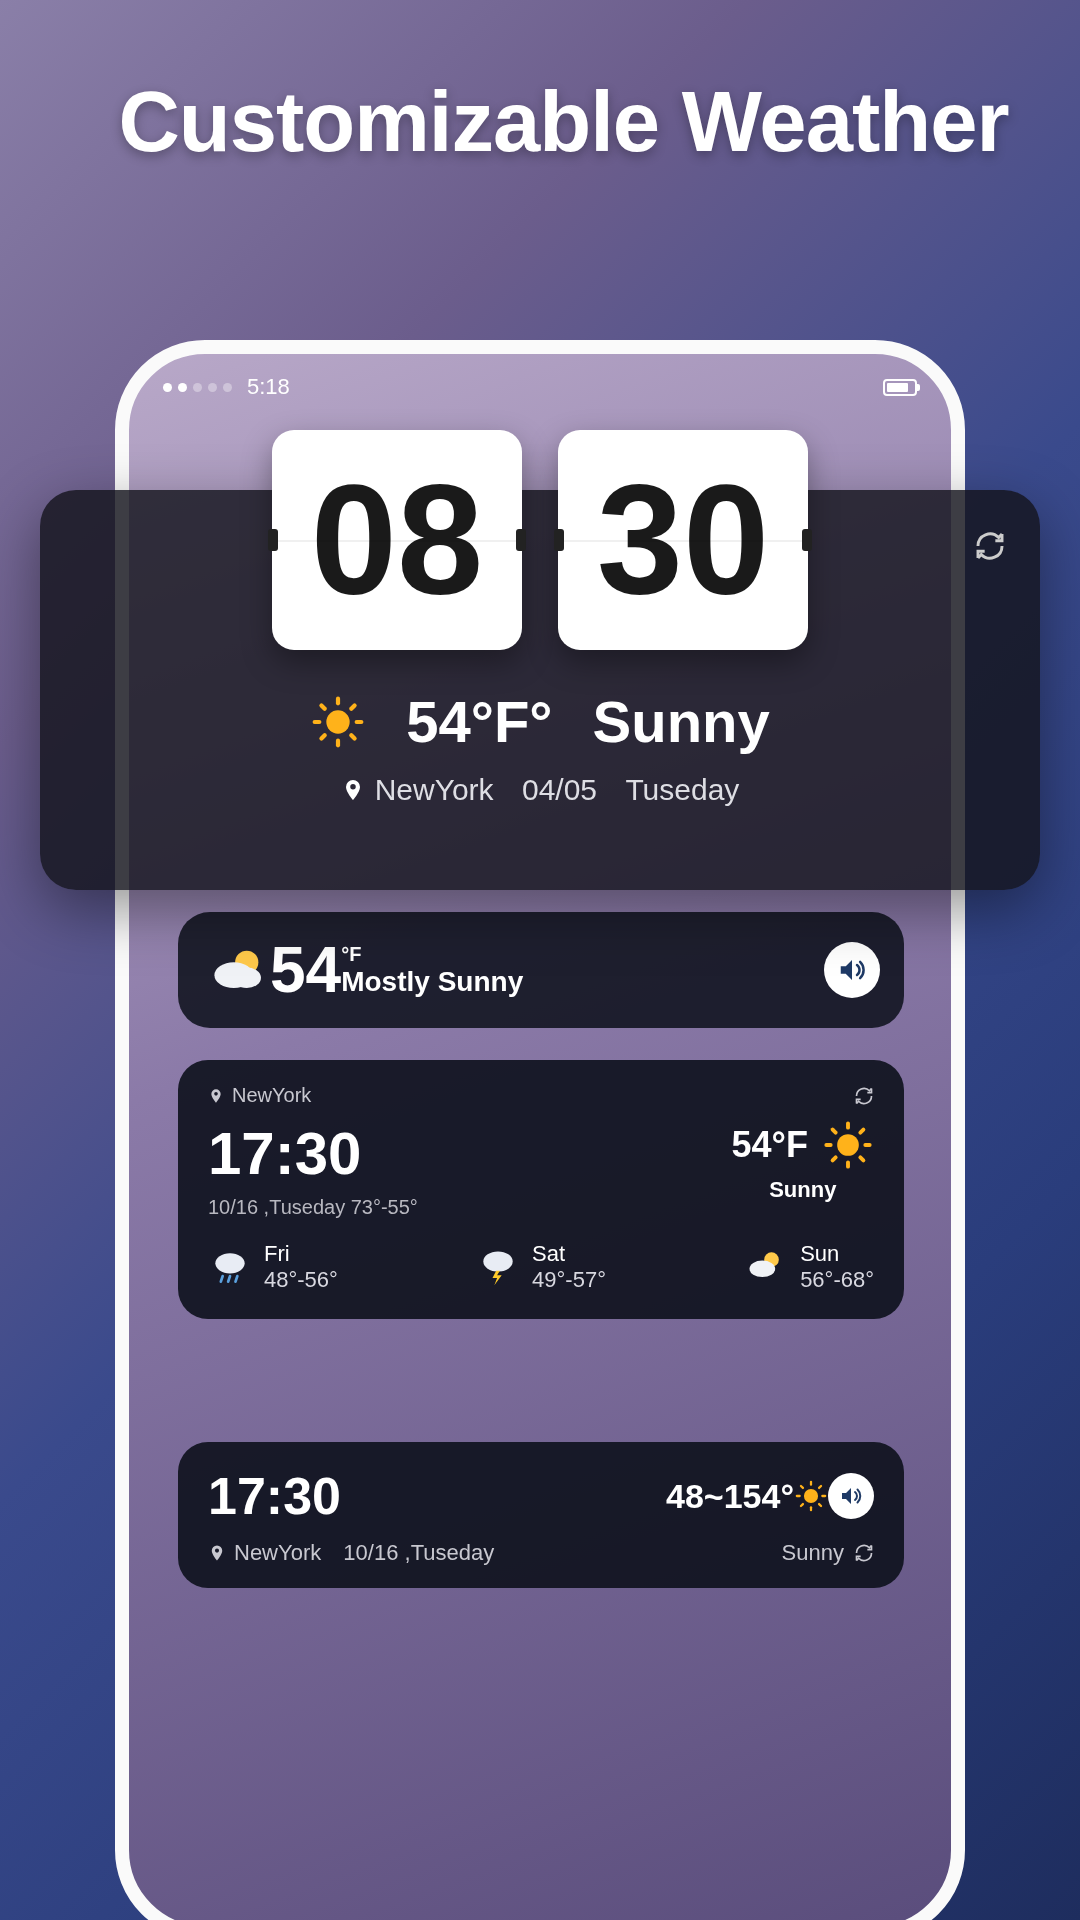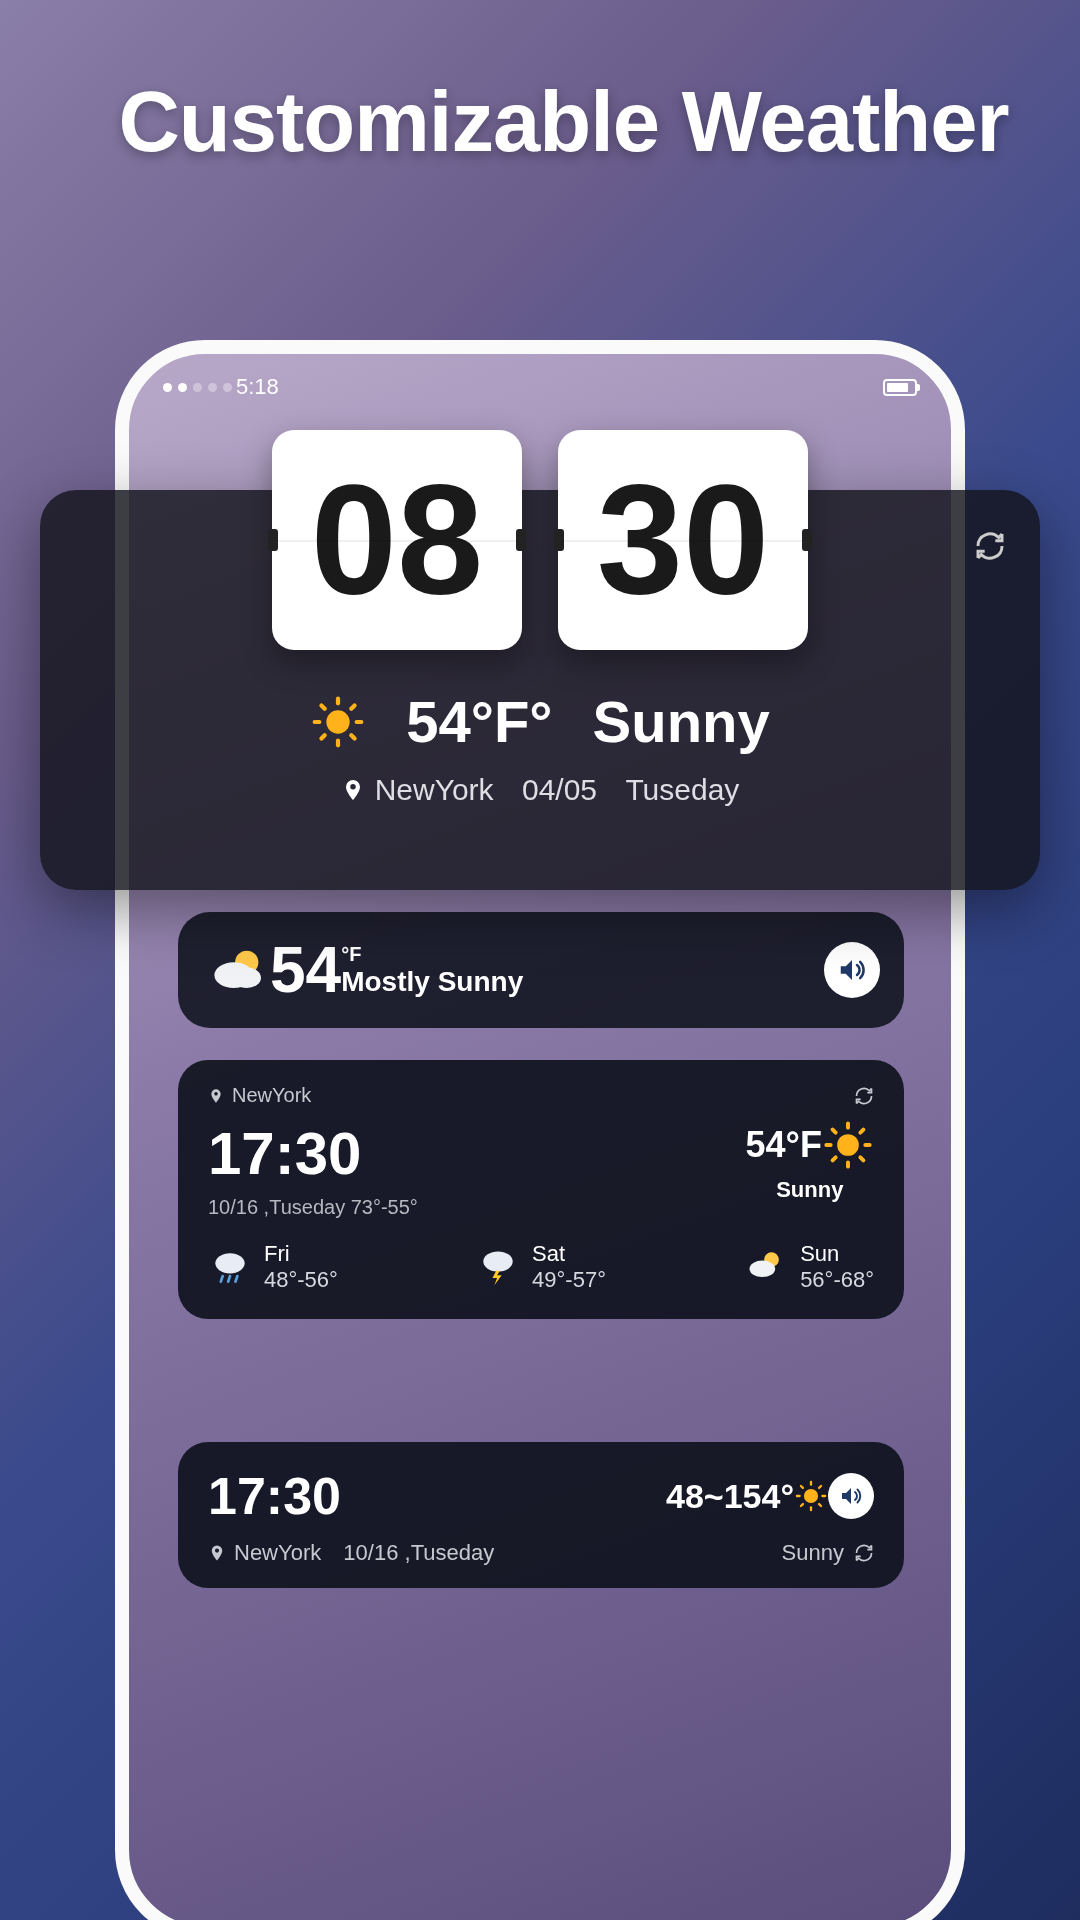--- a/index.html
+++ b/index.html
@@ -18,21 +18,21 @@
   position: absolute; left: 50%; transform: translateX(-50%);
   top: 340px; width: 850px; height: 1600px;
   background: linear-gradient(160deg, #b8a8c8 0%, #8b7aa8 40%, #5a4d7c 100%);
   border-radius: 90px; border: 14px solid #fafafa;
   overflow: hidden;
 }
 .statusbar {
   display: flex; align-items: center; justify-content: space-between;
   padding: 14px 34px 0 34px; height: 52px; color: #fff;
 }
-.sb-left { display: flex; align-items: center; gap: 4px; }
+.sb-left { display: flex; align-items: center; gap: 15px; }
 .dots { display: flex; gap: 6px; align-items: center; }
 .dot { width: 9px; height: 9px; border-radius: 50%; background: rgba(255,255,255,0.35); }
 .dot.active { background: #fff; }
 .sb-time { font-size: 22px; font-weight: 500; }
 .battery {
   width: 34px; height: 17px; border: 2px solid #fff; border-radius: 4px;
   position: relative;
 }
 .battery::after {
   content: ''; position: absolute; right: -5px; top: 3px;
@@ -104,21 +104,21 @@
   background: rgba(15,18,30,0.92); border-radius: 30px;
   padding: 24px 30px 26px 30px; color: #fff;
 }
 .wd-top { display: flex; justify-content: space-between; align-items: center; font-size: 20px; color: #c8c8d0; }
 .wd-top-left { display: flex; align-items: center; gap: 8px; }
 .wd-main { display: flex; justify-content: space-between; margin-top: 12px; }
 .wd-left { display: flex; flex-direction: column; }
 .wd-time { font-size: 60px; font-weight: 800; }
 .wd-date { font-size: 20px; color: #b8b8c0; margin-top: 8px; }
 .wd-right { display: flex; flex-direction: column; align-items: center; }
-.wd-right-row { display: flex; align-items: center; }
+.wd-right-row { display: flex; align-items: center; gap: 14px; }
 .wd-right-temp { font-size: 36px; font-weight: 700; }
 .wd-right-cond { font-size: 22px; font-weight: 600; margin-top: 6px; }
 .wd-forecast { display: flex; justify-content: space-between; margin-top: 22px; }
 .wd-day { display: flex; align-items: center; gap: 12px; }
 .wd-day-text { display: flex; flex-direction: column; }
 .wd-day-name { font-size: 22px; font-weight: 400; }
 .wd-day-range { font-size: 22px; color: #d8d8e0; }
 
 .widget-row {
   position: absolute; left: 178px; top: 1442px; width: 726px;

